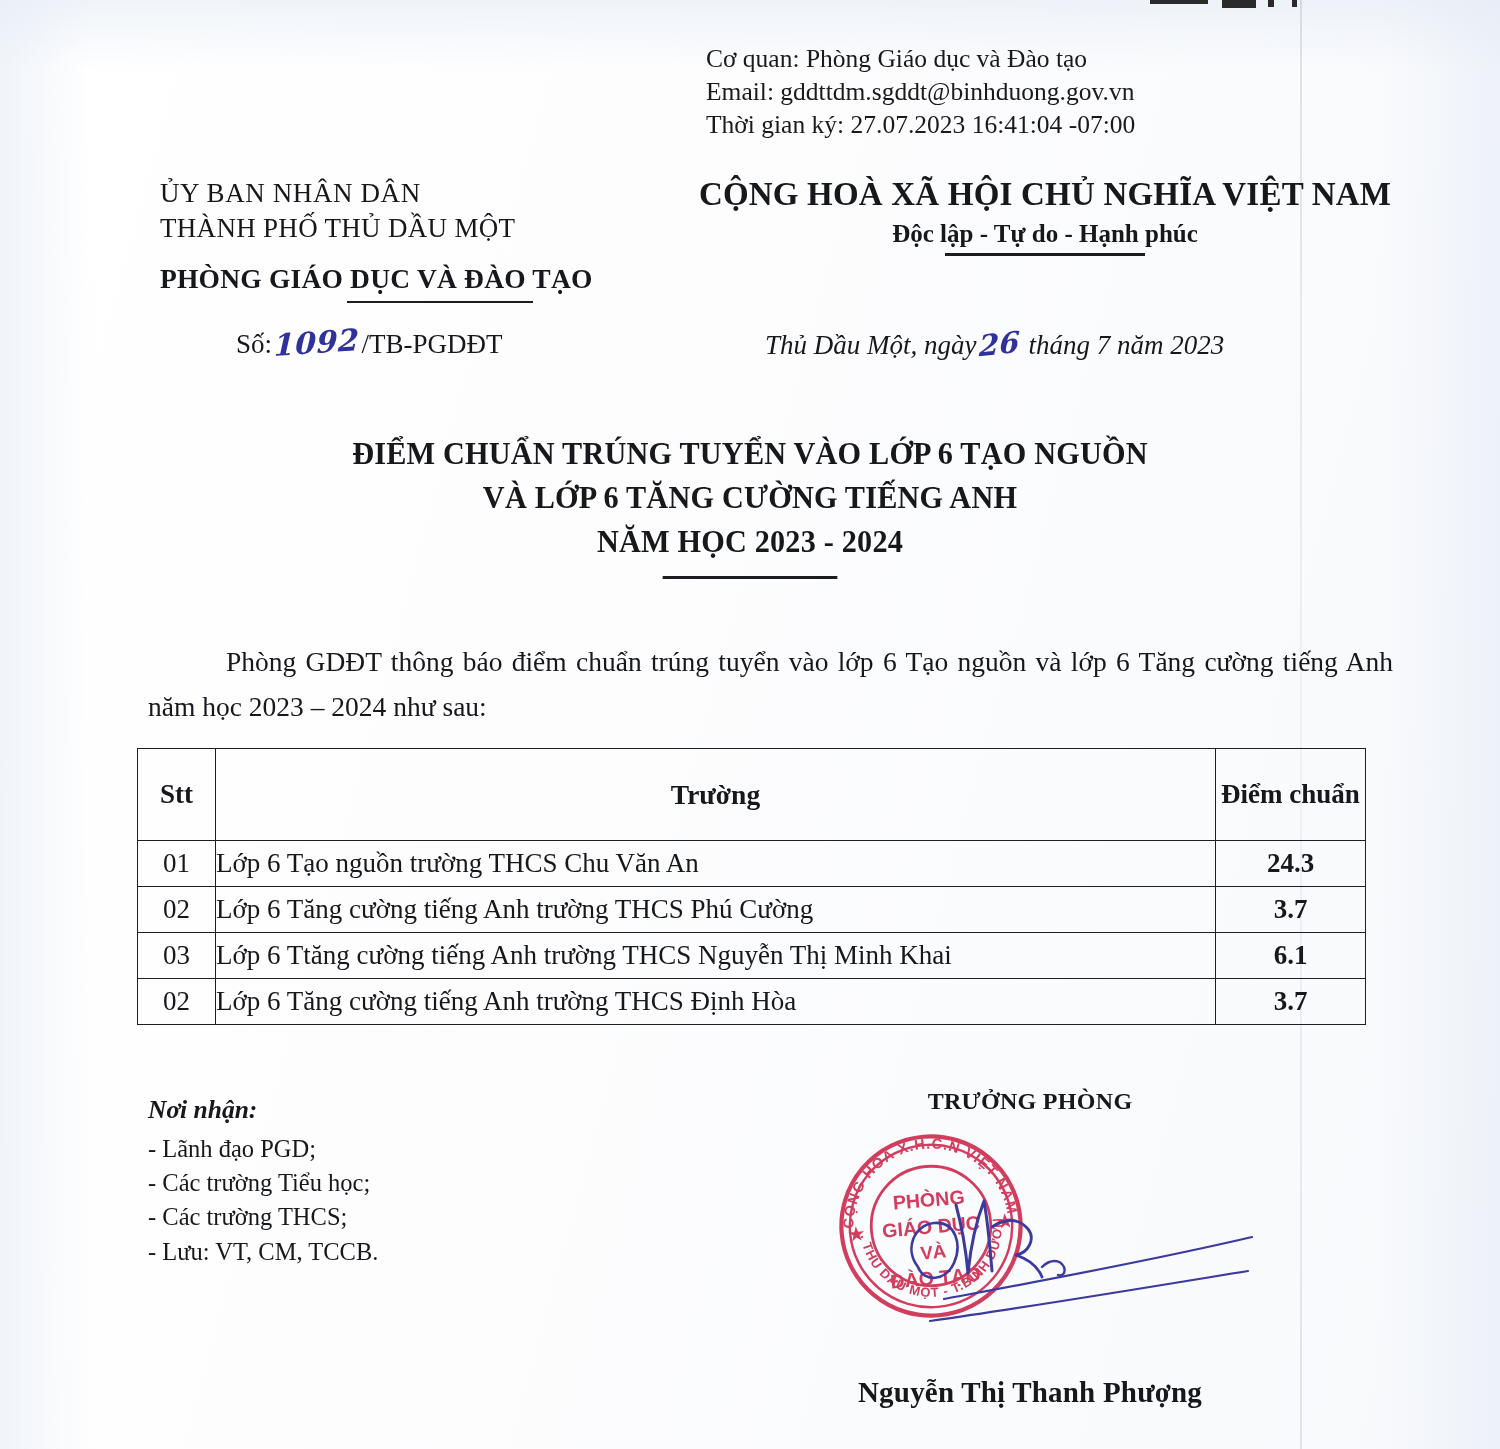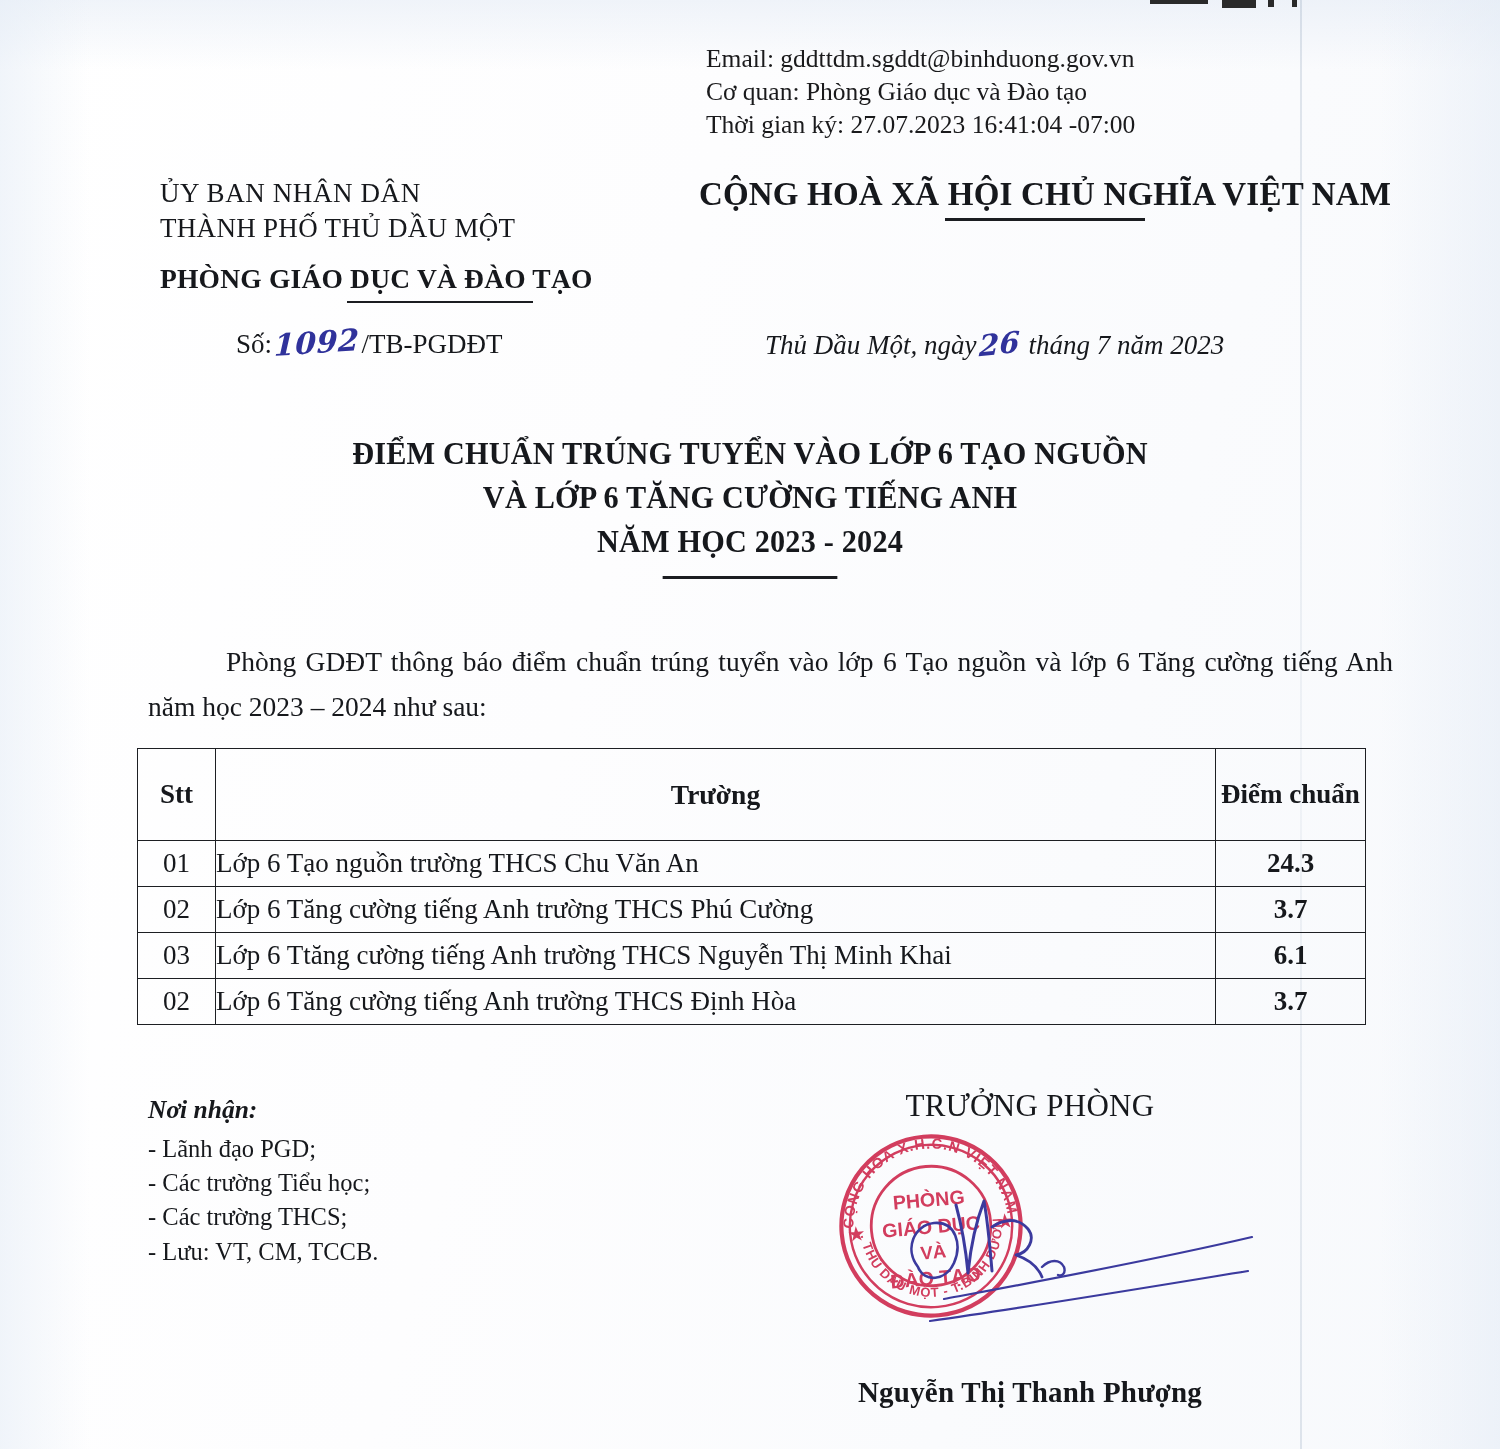--- a/index.html
+++ b/index.html
@@ -75,21 +75,21 @@
   tbody .td-stt { text-align:center; }
   tbody .td-sch { padding-left:13px; white-space:nowrap; }
   tbody .td-pt  { text-align:center; font-weight:bold; }
 
   
   .recips { position:absolute; left:148px; top:1092px; font-size:24.5px; line-height:1.40; }
   .recips .hd { font-style:italic; font-weight:bold; font-size:25.5px; margin-bottom:4px; }
   .recips div { white-space:nowrap; }
 
   .signer { position:absolute; left:790px; top:1088px; width:480px; text-align:center; }
-  .signer .role { font-size:31px; font-weight:normal; letter-spacing:.3px; }
+  .signer .role { font-size:24px; font-weight:bold; letter-spacing:.3px; }
   .signer .name { position:absolute; left:0; top:288px; width:480px; text-align:center;
                   font-size:29px; font-weight:bold; letter-spacing:.2px; }
 
   
   .seal { position:absolute; left:826px; top:1128px; width:210px; height:196px;
           transform:rotate(-5deg); opacity:.93; }
   .seal svg { width:100%; height:100%; overflow:visible; }
   .seal text { fill:#cf2f52; font-family:"Liberation Sans", sans-serif; font-weight:bold; }
 
   
@@ -105,34 +105,35 @@
 <div class="fold" style="left:1300px;"></div>
 
 <div class="artifact">
   <i style="left:0px;width:58px;height:4px;"></i>
   <i style="left:72px;width:34px;height:8px;"></i>
   <i style="left:118px;width:6px;height:7px;"></i>
   <i style="left:142px;width:5px;height:7px;"></i>
 </div>
 
 <div class="sigblock">
+  <div>Cơ quan: Phòng Giáo dục và Đào tạo</div>
   <div>Email: gddttdm.sgddt@binhduong.gov.vn</div>
-  <div>Cơ quan: Phòng Giáo dục và Đào tạo</div>
   <div>Thời gian ký: 27.07.2023 16:41:04 -07:00</div>
 </div>
 
 <div class="lh-left">
   <div class="l1">ỦY BAN NHÂN DÂN</div>
   <div class="l2">THÀNH PHỐ THỦ DẦU MỘT</div>
   <div class="l3">PHÒNG GIÁO DỤC VÀ ĐÀO TẠO</div>
   <div class="rule-xs"></div>
 </div>
 
 <div class="lh-right">
   <div class="r1">CỘNG HOÀ XÃ HỘI CHỦ NGHĨA VIỆT NAM</div>
+  <div class="r2">Độc lập - Tự do - Hạnh phúc</div>
   <div class="rule-sm"></div>
 </div>
 
 <div class="docno">
   <span>Số:</span><span class="hand">1092</span><span>/TB-PGDĐT</span>
 </div>
 
 <div class="dateline">
   <span>Thủ Dầu Một, ngày</span><span class="hand">26</span>
   <span>tháng 7 năm 2023</span>

